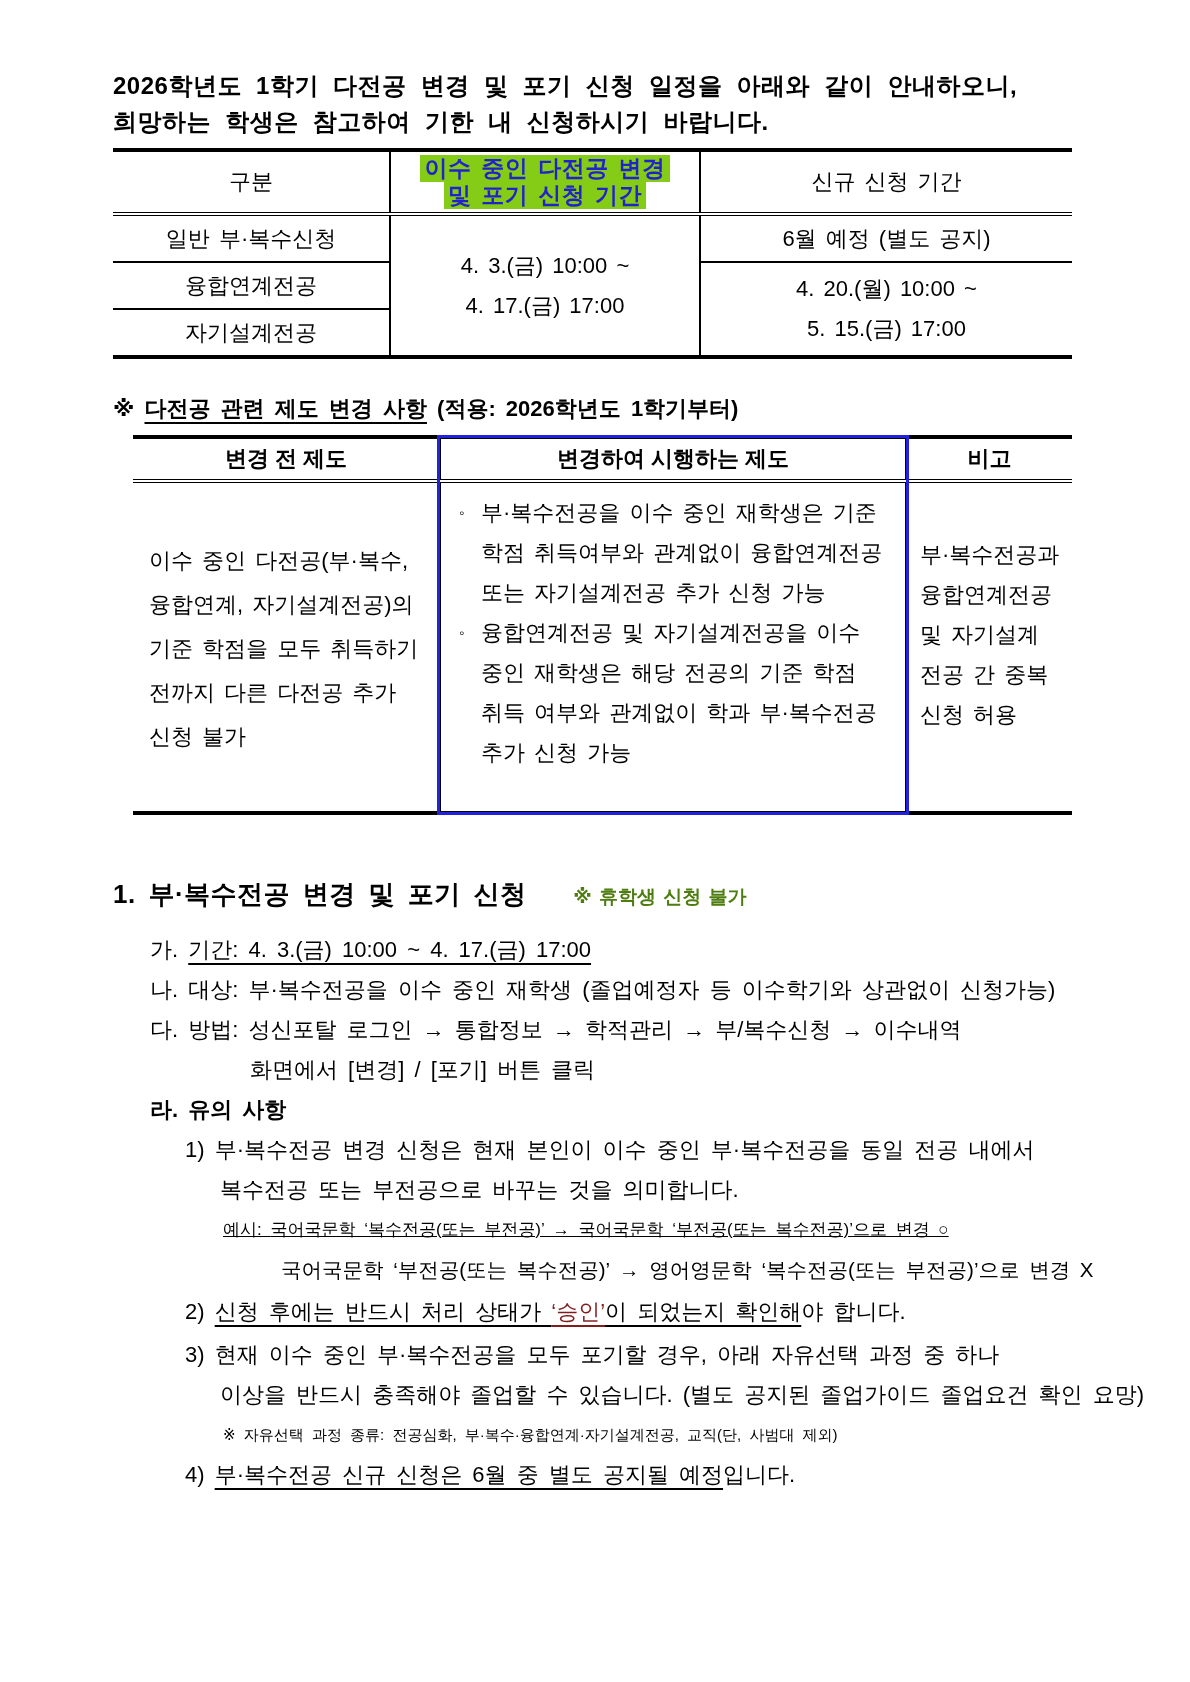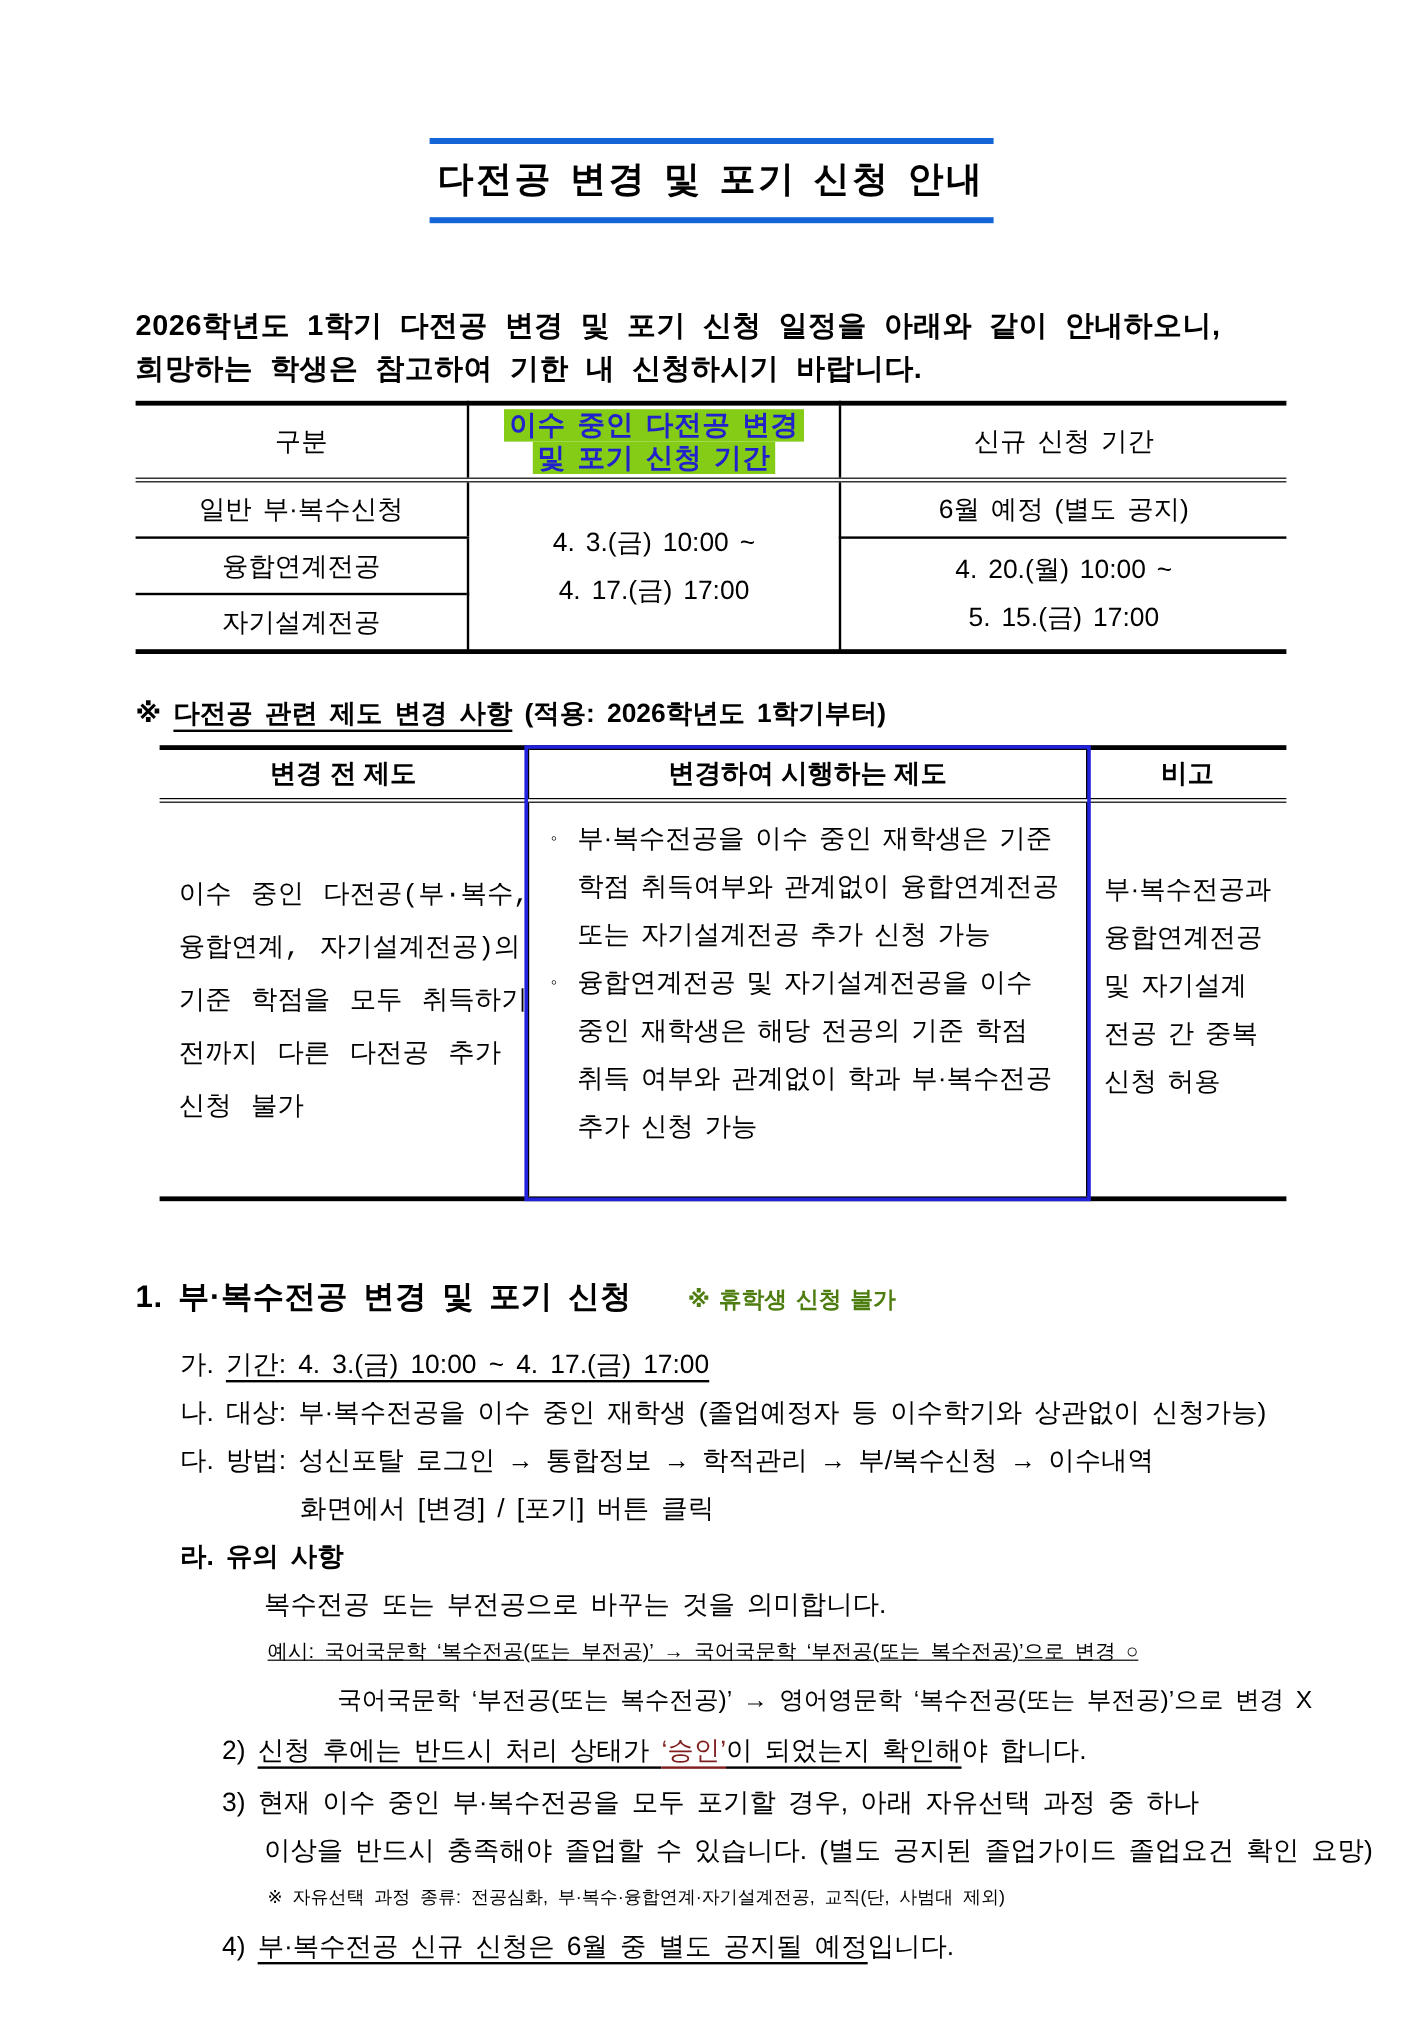--- a/index.html
+++ b/index.html
@@ -38,21 +38,21 @@
   .policy-note .u{text-decoration:underline;text-underline-offset:6px;}
   
   .t2-wrap{position:relative;width:939px;margin:10px 0 0 20px;}
   .t2{width:939px;font-size:22px;}
   .t2 th{font-weight:bold;height:40px;text-align:center;vertical-align:middle;
          border-top:4px solid #000;border-bottom:4px double #000;padding:0;}
   .t2 td{vertical-align:top;border-bottom:4px solid #000;padding:0;word-spacing:3px;}
   .t2 .vline{border-left:2px solid #000;}
   .blue-box{position:absolute;left:304px;top:0;width:472px;height:100%;
             border:3px solid #2222dd;box-sizing:border-box;pointer-events:none;}
-  .col-before{padding:56px 10px 0 16px !important;line-height:44px;font-family:Liberation Mono, monospace;}
+  .col-before{padding:56px 10px 0 16px !important;line-height:44px;}
   .col-after{padding:10px 14px 0 18px !important;}
   .bullet{display:flex;line-height:40px;}
   .bullet .mark{width:22px;flex:0 0 22px;font-size:15px;}
   .col-remark{padding:52px 4px 0 13px !important;line-height:40px;}
   .nowrap div{white-space:nowrap;}
   
   .sec1-head{margin-top:60px;font-size:26px;font-weight:bold;line-height:38px;letter-spacing:0.5px;word-spacing:5px;}
   .sec1-head .side-note{font-size:19px;color:#4d7c0f;font-weight:bold;margin-left:34px;letter-spacing:0;word-spacing:2px;}
   .items{margin-top:14px;font-size:22px;}
   .line{line-height:40px;word-spacing:4px;white-space:nowrap;}
@@ -65,23 +65,20 @@
   .subnote{padding-left:110px;font-size:15px;}
   .u{text-decoration:underline;text-underline-offset:6px;text-decoration-thickness:1.5px;}
   .blue{color:#7f1d1d;}
   .b{font-weight:bold;}
 </style>
 </head>
 <body>
 
 <div class="page">
 
-  <div class="title-box">
-    <h1>다전공 변경 및 포기 신청 안내</h1>
-  </div>
 
   <div class="intro">
     <div class="intro-line">2026학년도 1학기 다전공 변경 및 포기 신청 일정을 아래와 같이 안내하오니,</div>
     <div class="intro-line">희망하는 학생은 참고하여 기한 내 신청하시기 바랍니다.</div>
   </div>
 
   <table class="t1">
     <colgroup>
         <col style="width:277px">
         <col style="width:310px">
@@ -192,20 +189,23 @@
     </div>
     <div class="line ind1">
       <span>다. </span><span>방법: 성신포탈 로그인 → 통합정보 → 학적관리 → 부/복수신청 → 이수내역</span>
     </div>
     <div class="line ind-da2">
       <span>화면에서 [변경] / [포기] 버튼 클릭</span>
     </div>
     <div class="line ind1 b">
       <span>라. </span><span>유의 사항</span>
     </div>
+    <div class="line ind2">
+      <span>1) </span><span>부·복수전공 변경 신청은 현재 본인이 이수 중인 부·복수전공을 동일 전공 내에서</span>
+    </div>
     <div class="line ind2b">
       <span>복수전공 또는 부전공으로 바꾸는 것을 의미합니다.</span>
     </div>
     <div class="line ex">
       <span>예시: </span><span>국어국문학 ‘복수전공(또는 부전공)’ → 국어국문학 ‘부전공(또는 복수전공)’으로 변경 ○</span>
     </div>
     <div class="line ex2">
       <span>국어국문학 ‘부전공(또는 복수전공)’ → 영어영문학 ‘복수전공(또는 부전공)’으로 변경 X</span>
     </div>
     <div class="line ind2" style="margin-top:2px">

